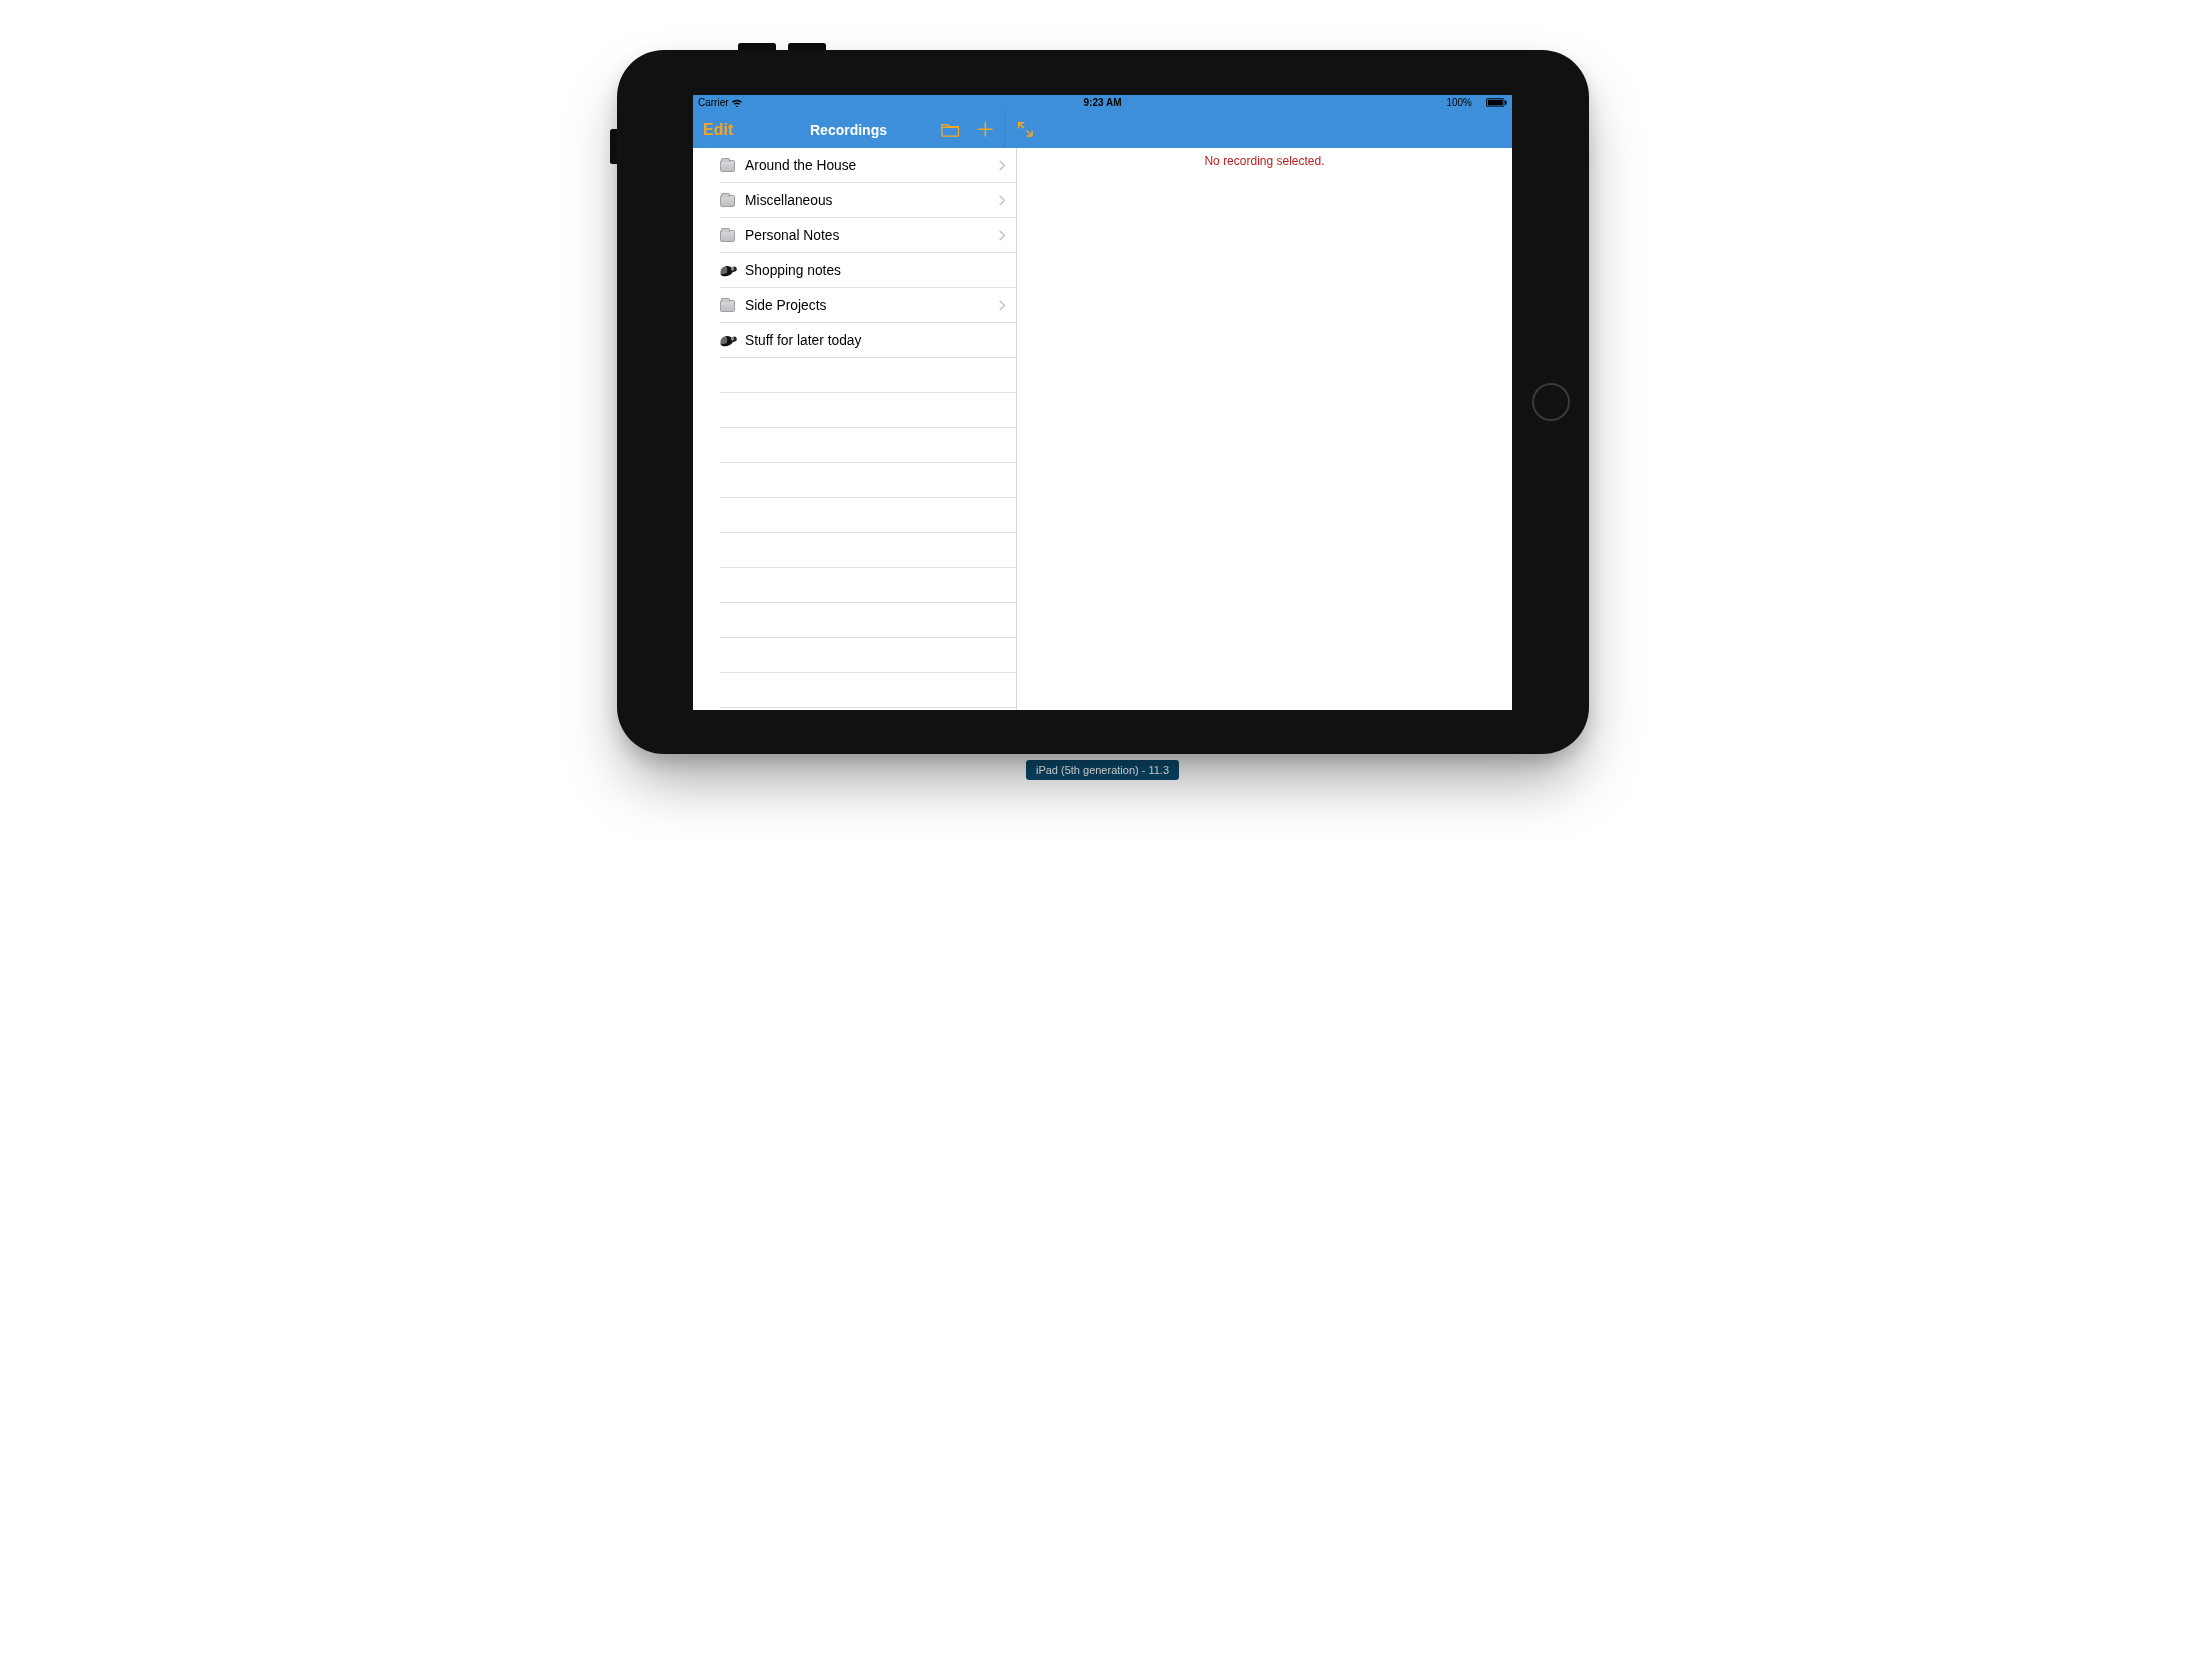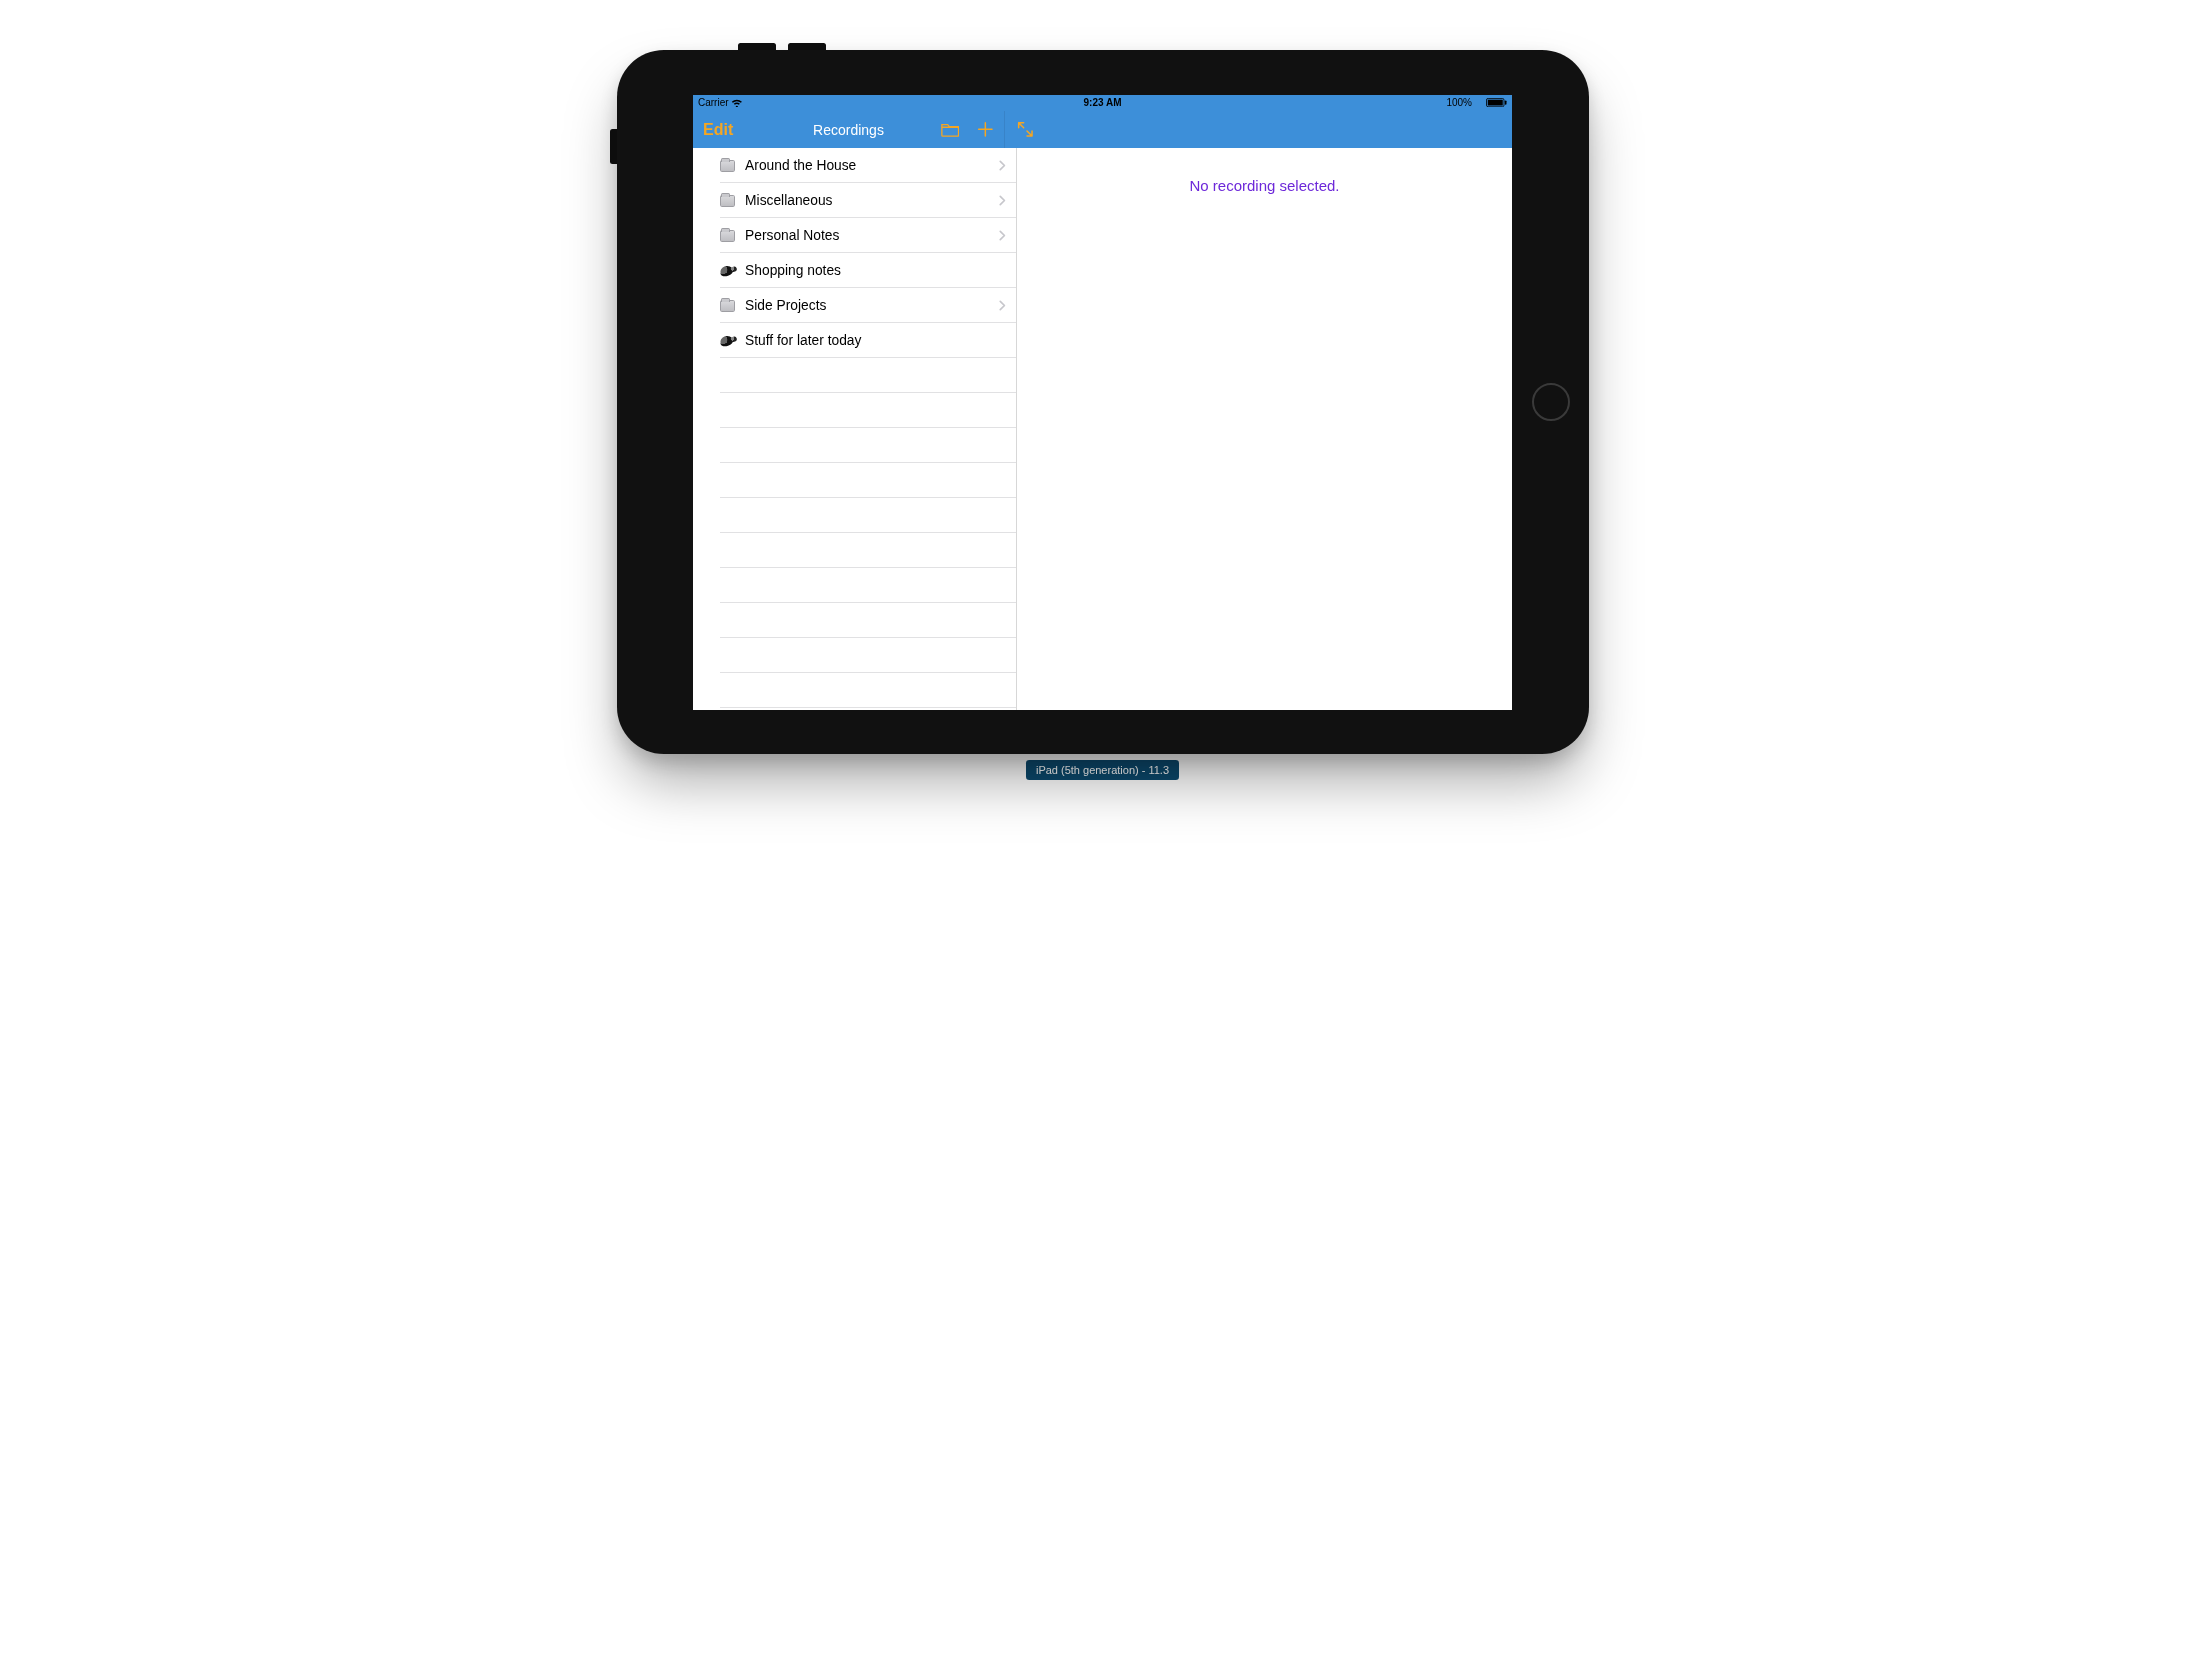--- a/index.html
+++ b/index.html
@@ -113,21 +113,21 @@
     color: #f5a623;
     font-size: 16px;
     font-weight: 700;
     cursor: pointer;
   }
   .nav-title {
     position: absolute;
     left: 50%; transform: translateX(-50%);
     color: #ffffff;
     font-size: 14px;
-    font-weight: 400;
+    font-weight: 700;
   }
   .nav-actions {
     margin-left: auto;
     display: flex;
     gap: 18.4px;
     align-items: center;
   }
   .icon-btn { cursor: pointer; display: flex; }
   .icon-btn svg { display: block; }
 
@@ -143,23 +143,23 @@
     background: #ffffff;
     overflow: hidden;
     margin-left: 12px;
   }
   .detail {
     flex: 1;
     background: #ffffff;
   }
   .detail-empty {
     text-align: center;
-    color: #6d28d9;
-    font-size: 15px;
-    padding-top: 29px;
+    color: #b91c1c;
+    font-size: 12px;
+    padding-top: 6px;
   }
 
   
   .row {
     height: 35px;
     display: flex;
     align-items: center;
     padding-left: 15px;
     padding-right: 10px;
     position: relative;

